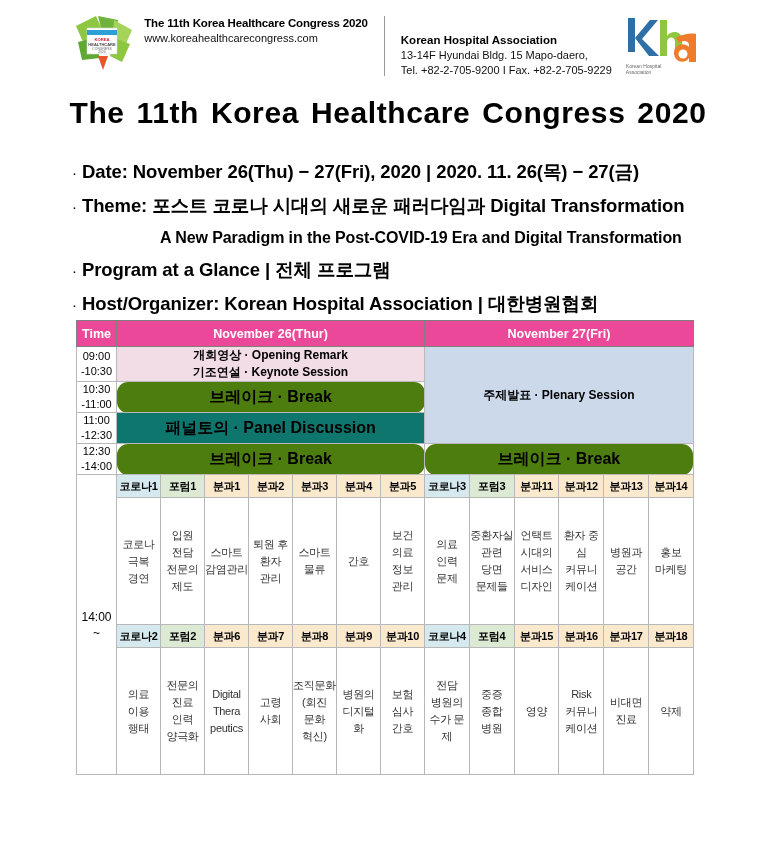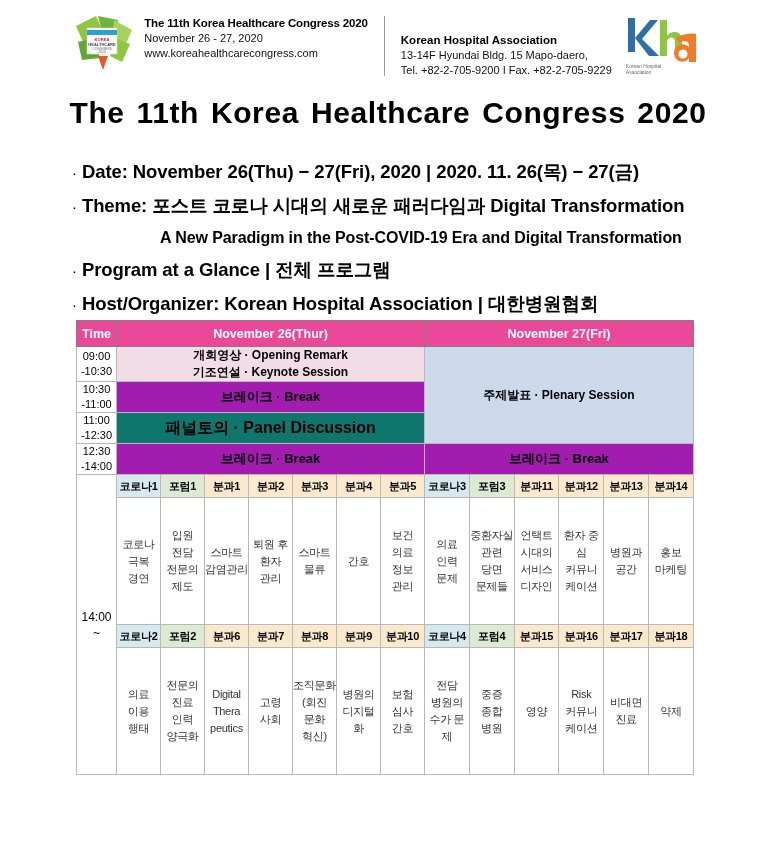--- a/index.html
+++ b/index.html
@@ -125,22 +125,22 @@
   .plenary {
     background: #ccd9eb;
     font-size: 12px; font-weight: bold;
   }
   .opening {
     background: #f2dce6;
     font-size: 12px; font-weight: bold;
     line-height: 17px;
   }
   .break {
-    background: #a21caf;
-    font-size: 13px; font-weight: bold;
+    background: #4d7c0f;
+    font-size: 16px; font-weight: bold; border-radius: 11px;
   }
   .panel {
     background: #0f766e;
     font-size: 16px; font-weight: bold;
   }
   .lbl {
     height: 22px;
     font-size: 11px;
     font-weight: bold;
     letter-spacing: -0.3px;
@@ -180,21 +180,20 @@
         <polygon points="24,42 34,42 29,56" fill="#e8552d"></polygon>
         <text x="28" y="27" font-family="Liberation Sans, sans-serif" font-size="4.2" font-weight="bold" fill="#d6233b" text-anchor="middle">KOREA</text>
         <text x="28" y="31.5" font-family="Liberation Sans, sans-serif" font-size="4" font-weight="bold" fill="#444" text-anchor="middle">HEALTHCARE</text>
         <text x="28" y="35.5" font-family="Liberation Sans, sans-serif" font-size="3.4" fill="#666" text-anchor="middle">CONGRESS</text>
         <text x="28" y="39.2" font-family="Liberation Sans, sans-serif" font-size="3.4" fill="#666" text-anchor="middle">2020</text>
       </svg>
     </div>
 
     <div class="khc-text">
       <div class="khc-title">The 11th Korea Healthcare Congress 2020</div>
-      <div class="khc-sub">November 26 - 27, 2020</div>
       <div class="khc-sub">www.koreahealthcarecongress.com</div>
     </div>
 
     <div class="lh-divider"></div>
 
     <div class="kha-text">
       <div class="kha-title">Korean Hospital Association</div>
       <div class="kha-line">13-14F Hyundai Bldg. 15 Mapo-daero,</div>
       <div class="kha-line">Tel. +82-2-705-9200 I Fax. +82-2-705-9229</div>
     </div>

